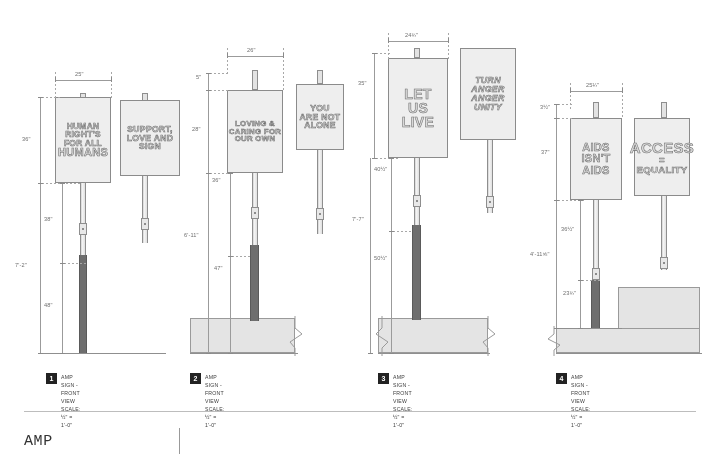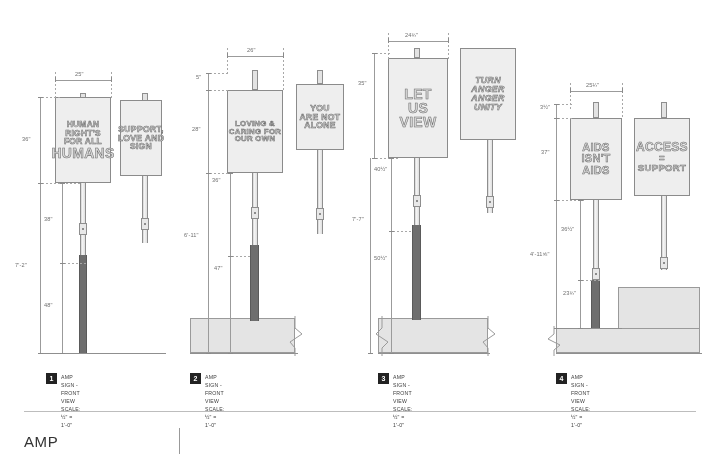--- a/index.html
+++ b/index.html
@@ -99,21 +99,21 @@
     width:11px;height:11px;background:#222;color:#fff;
     font-size:7px;font-weight:bold;
     display:flex;align-items:center;justify-content:center;
     flex:0 0 auto;
   }
   .cap-text{font-size:5.2px;line-height:1.55;color:#3c3c3c;letter-spacing:0.2px;}
 
   
   .footer-rule{position:absolute;left:24px;right:24px;top:411px;height:1px;background:#bdbdbd;}
   .footer{position:absolute;left:24px;top:424px;right:24px;height:34px;display:flex;align-items:center;}
-  .brand{font-size:15px;color:#333;letter-spacing:0.6px;width:155px;}
+  .brand{font-size:15px;color:#333;letter-spacing:0.6px;width:155px;font-family:Liberation Mono, monospace;}
   .fdiv{width:1px;height:26px;background:#999;}
   .ftitle{font-size:15px;color:#333;letter-spacing:0.2px;margin-left:36px;}
 </style>
 </head>
 <body>
 
 <div class="sheet">
 
   <div class="group">
 
@@ -147,27 +147,27 @@
     <div class="ext" style="left:64px;top:263px;width:22px;"></div>
 
     <div class="post-top" style="left:80px;top:93px;width:6px;height:10px;"></div>
     <div class="post" style="left:80px;top:103px;width:6px;height:152px;"></div>
     <div class="post-cap" style="left:79px;top:223px;width:8px;height:12px;"></div>
     <div class="post-dark" style="left:79px;top:255px;width:8px;height:98px;"></div>
     <div class="panel" style="left:55px;top:97px;width:56px;height:86px;padding:5px 0;">
       <div class="line" style="font-size:8.4px;">HUMAN</div>
       <div class="line" style="font-size:8.4px;">RIGHT'S</div>
       <div class="line" style="font-size:8.4px;">FOR ALL</div>
-      <div class="line" style="font-size:14px;">HUMANS</div>
+      <div class="line" style="font-size:11px;">HUMANS</div>
     </div>
 
     <div class="post-top" style="left:142px;top:93px;width:6px;height:10px;"></div>
     <div class="post" style="left:142px;top:103px;width:6px;height:140px;"></div>
     <div class="post-cap" style="left:141px;top:218px;width:8px;height:12px;"></div>
-    <div class="panel" style="left:120px;top:100px;width:42px;height:76px;padding:4px 8px;">
+    <div class="panel" style="left:120px;top:100px;width:60px;height:76px;padding:4px 8px;">
       <div class="line" style="font-size:8.6px;">SUPPORT,</div>
       <div class="line" style="font-size:8.6px;">LOVE AND</div>
       <div class="line" style="font-size:8.6px;">SIGN</div>
     </div>
 
     <div class="gline" style="left:38px;top:353px;width:128px;"></div>
 
     <div class="caption" style="left:46px;top:373px;">
       <div class="cap-num">1</div>
       <div class="cap-text">
@@ -276,21 +276,21 @@
     <div class="dlabel" style="left:374px;top:255px;">50½"</div>
     <div class="ext" style="left:393px;top:231px;width:20px;"></div>
 
     <div class="post-top" style="left:414px;top:48px;width:6px;height:10px;"></div>
     <div class="post" style="left:414px;top:58px;width:6px;height:260px;"></div>
     <div class="post-cap" style="left:413px;top:195px;width:8px;height:12px;"></div>
     <div class="post-dark" style="left:412px;top:225px;width:9px;height:95px;"></div>
     <div class="panel" style="left:388px;top:58px;width:60px;height:100px;padding:5px 0;">
       <div class="line" style="font-size:14px;">LET</div>
       <div class="line" style="font-size:14px;">US</div>
-      <div class="line" style="font-size:14px;">VIEW</div>
+      <div class="line" style="font-size:14px;">LIVE</div>
     </div>
 
     <div class="post-top" style="left:487px;top:48px;width:6px;height:10px;"></div>
     <div class="post" style="left:487px;top:58px;width:6px;height:155px;"></div>
     <div class="post-cap" style="left:486px;top:196px;width:8px;height:12px;"></div>
     <div class="panel italic" style="left:460px;top:48px;width:56px;height:92px;padding:4px 0;">
       <div class="line" style="font-size:8.8px;">TURN</div>
       <div class="line" style="font-size:8.8px;">ANGER</div>
       <div class="line" style="font-size:8.8px;">ANGER</div>
       <div class="line" style="font-size:8.8px;">UNITY</div>
@@ -356,23 +356,23 @@
     <div class="panel" style="left:570px;top:118px;width:52px;height:82px;padding:4px 0;">
       <div class="line" style="font-size:11px;text-align:right;">AIDS</div>
       <div class="line" style="font-size:11px;">ISN'T</div>
       <div class="line" style="font-size:11px;">AIDS</div>
     </div>
 
     <div class="post-top" style="left:661px;top:102px;width:6px;height:16px;"></div>
     <div class="post" style="left:661px;top:118px;width:6px;height:152px;"></div>
     <div class="post-cap" style="left:660px;top:257px;width:8px;height:12px;"></div>
     <div class="panel" style="left:634px;top:118px;width:56px;height:78px;padding:4px 0;">
-      <div class="line" style="font-size:12px;">ACCESS</div>
+      <div class="line" style="font-size:15px;">ACCESS</div>
       <div class="line" style="font-size:9.6px;">=</div>
-      <div class="line" style="font-size:9.6px;">SUPPORT</div>
+      <div class="line" style="font-size:9.6px;">EQUALITY</div>
     </div>
 
     <div class="ground" style="left:618px;top:287px;width:82px;height:66px;"></div>
     <div class="ground" style="left:556px;top:328px;width:144px;height:25px;"></div>
     <svg class="breakmark" style="left:546px;top:326px;" width="16" height="30" viewBox="0 0 16 30">
       <polyline points="8,0 8,8 2,13 14,19 8,24 8,30" fill="none" stroke="#9a9a9a" stroke-width="1"></polyline>
     </svg>
     <div class="gline" style="left:556px;top:328px;width:66px;"></div>
     <div class="gline" style="left:556px;top:353px;width:146px;"></div>
 

